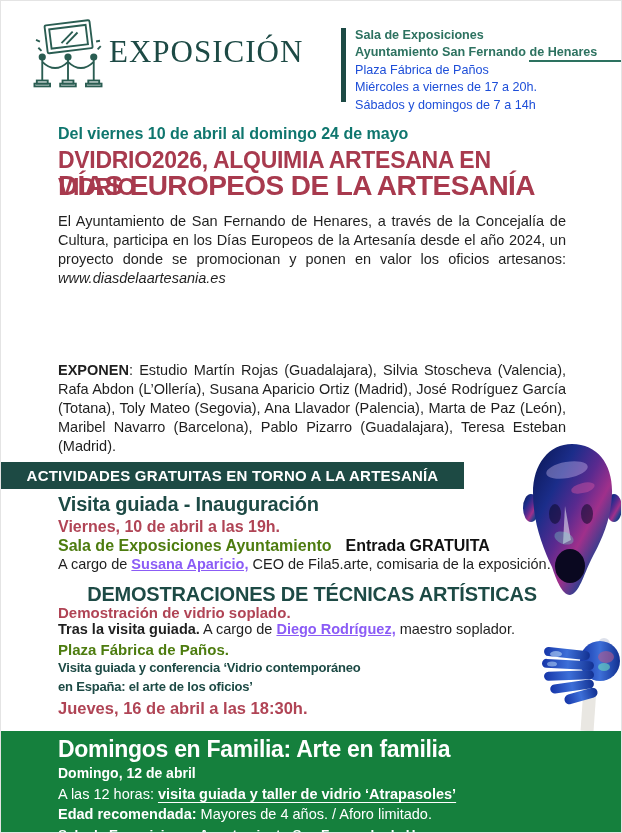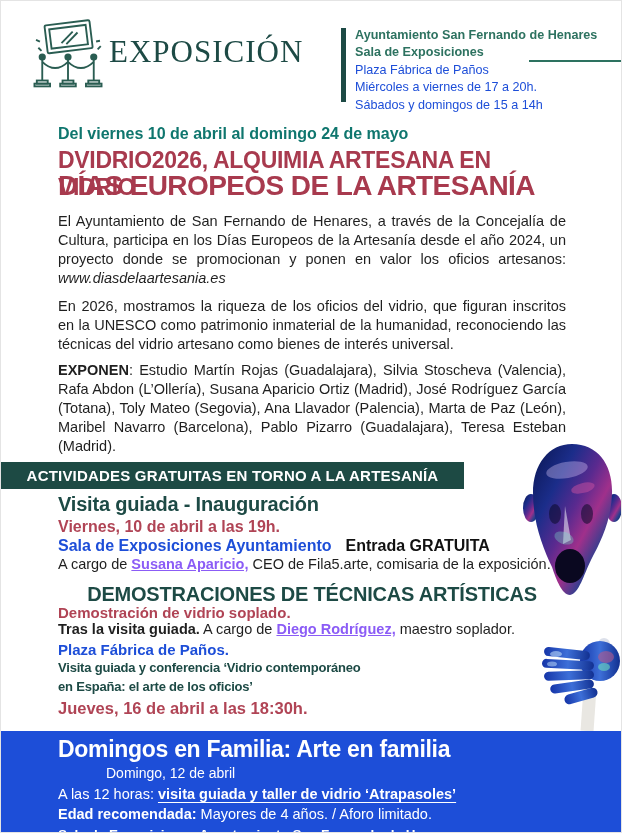--- a/index.html
+++ b/index.html
@@ -32,40 +32,40 @@
   .italic-link{font-style:italic;color:#1f1f1f;text-decoration:none;}
   b.blk{color:#1f1f1f;}
   
   .act-banner{
     position:absolute;left:0;top:461px;width:463px;height:27px;background:#1d4a44;
     color:#fff;font-weight:bold;font-size:15px;display:flex;align-items:center;
     justify-content:center;letter-spacing:0.2px;
   }
   .sec-title{font-weight:bold;color:#1d4a45;font-size:20px;letter-spacing:-0.2px;}
   .red-line{font-weight:bold;color:#b04455;}
-  .green-line{font-weight:bold;color:#1d4ed8;}
+  .green-line{font-weight:bold;color:#4d7c0f;}
   .a1-title{top:492px;}
   .a1-date{top:517px;font-size:16px;}
   .a1-venue{top:536px;font-size:16px;}
   .entry{color:#111;font-weight:bold;margin-left:14px;}
   .a1-by{top:555px;font-size:14.5px;color:#1f1f1f;}
   .name-link{font-weight:bold;color:#8b5cf6;text-decoration:underline;}
   .a2-title{top:582px;font-size:20px;text-align:center;}
   .a2-sub{top:603px;font-size:15px;}
   .a2-by{top:620px;font-size:14.5px;color:#1f1f1f;}
   .a2-venue{top:640px;font-size:15px;}
   .a3-title{top:657px;line-height:19px;font-size:13px;}
   .a3-date{top:698px;font-size:16.5px;}
   
   .family{
-    position:absolute;left:0;top:730px;width:622px;height:103px;background:#1d4ed8;
+    position:absolute;left:0;top:730px;width:622px;height:103px;background:#15803d;
     color:#fff;box-sizing:border-box;padding:5px 0 0 57px;
   }
   .f-title{font-size:23px;font-weight:bold;letter-spacing:-0.3px;}
-  .f-date{font-size:14px;font-weight:normal;margin-top:2px;margin-left:48px;}
+  .f-date{font-size:14px;font-weight:bold;margin-top:2px;}
   .f-time{font-size:14.5px;margin-top:5px;}
   .f-link{font-weight:bold;text-decoration:underline;text-underline-offset:3px;color:#fff;}
   .f-age{font-size:14.5px;margin-top:4px;}
   .f-venue{font-size:13.5px;font-weight:bold;margin-top:5px;}
   
   .glass-head{position:absolute;left:520px;top:441px;width:102px;height:156px;}
   .glass-hand{position:absolute;left:541px;top:626px;width:81px;height:104px;}
 </style>
 </head>
 <body>
@@ -96,35 +96,34 @@
       <rect x="43" y="80" width="14" height="4"></rect>
       <rect x="76" y="80" width="14" height="4"></rect>
       <rect x="7" y="84" width="20" height="3.5"></rect>
       <rect x="40" y="84" width="20" height="3.5"></rect>
       <rect x="73" y="84" width="20" height="3.5"></rect>
     </g>
   </svg>
   <div class="brand">EXPOSICIÓN</div>
   <div class="vbar"></div>
   <div class="hdr-info">
+    <div class="g">Sala de Exposiciones</div>
     <div class="g">Ayuntamiento San Fernando de Henares</div>
-    <div class="g">Sala de Exposiciones</div>
     <div class="d">Plaza Fábrica de Paños</div>
     <div class="d">Miércoles a viernes de 17 a 20h.</div>
-    <div class="d">Sábados y domingos de 15 a 14h</div>
+    <div class="d">Sábados y domingos de 7 a 14h</div>
   </div>
   <div class="hdr-rule"></div>
 
   <div class="col date-range">Del viernes 10 de abril al domingo 24 de mayo</div>
   <div class="col title1">DVIDRIO2026, ALQUIMIA ARTESANA EN VIDRIO</div>
   <div class="col title2">DÍAS EUROPEOS DE LA ARTESANÍA</div>
 
   <div class="col para para1"><span>El Ayuntamiento de San Fernando de Henares, a través de la Concejalía de Cultura, participa en los Días Europeos de la Artesanía desde el año 2024, un proyecto donde se promocionan y ponen en valor los oficios artesanos: </span><a class="italic-link" href="#">www.diasdelaartesania.es</a></div>
 
-  <div class="col para para2">En 2026, mostramos la riqueza de los oficios del vidrio, que figuran inscritos en la UNESCO como patrimonio inmaterial de la humanidad, reconociendo las técnicas del vidrio artesano como bienes de interés universal.</div>
 
   <div class="col para exponen"><b class="blk">EXPONEN</b><span>: Estudio Martín Rojas (Guadalajara), Silvia Stoscheva (Valencia), Rafa Abdon (L’Ollería), Susana Aparicio Ortiz (Madrid), José Rodríguez García (Totana), Toly Mateo (Segovia), Ana Llavador (Palencia), Marta de Paz (León), Maribel Navarro (Barcelona), Pablo Pizarro (Guadalajara), Teresa Esteban (Madrid).</span></div>
 
   <div class="act-banner">ACTIVIDADES GRATUITAS EN TORNO A LA ARTESANÍA</div>
 
   <div class="col sec-title a1-title">Visita guiada - Inauguración</div>
   <div class="col red-line a1-date">Viernes, 10 de abril a las 19h.</div>
   <div class="col a1-venue"><span class="green-line">Sala de Exposiciones Ayuntamiento</span><span class="entry">Entrada GRATUITA</span></div>
   <div class="col a1-by"><span>A cargo de </span><a class="name-link" href="#">Susana Aparicio,</a><span> CEO de Fila5.arte, comisaria de la exposición.</span></div>
 

